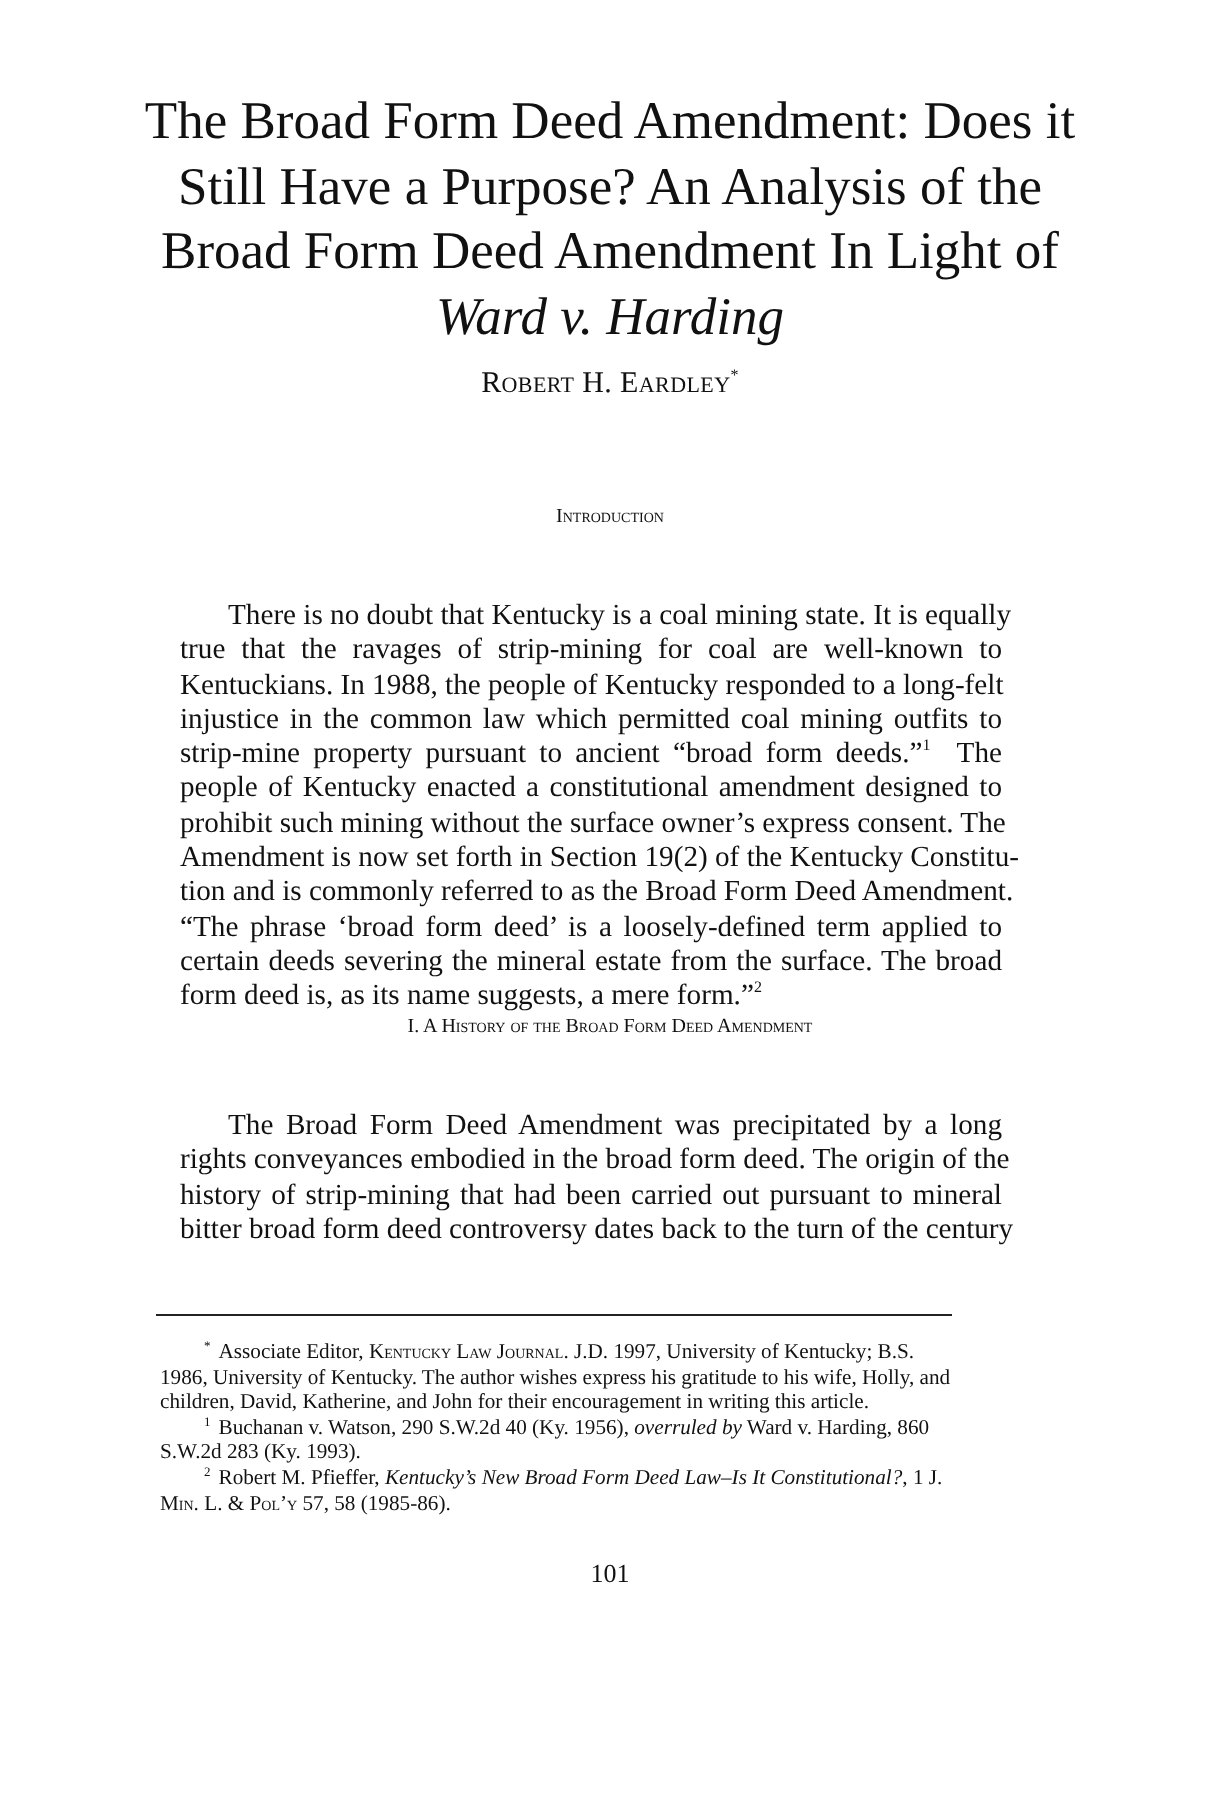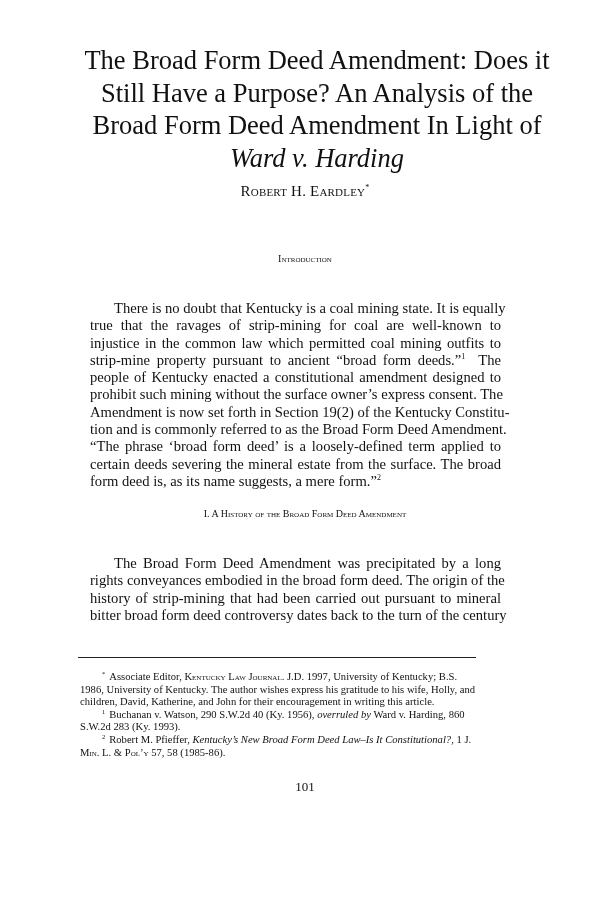--- a/index.html
+++ b/index.html
@@ -2,21 +2,21 @@
 <html><head>
   <meta charset="utf-8">
   <style>
     html, body { margin: 0; padding: 0; background: #ffffff; }
     body {
       width: 608px; height: 907px; position: relative; overflow: hidden;
       font-family: "Liberation Serif", "DejaVu Serif", serif; color: #111;
     }
     .page { position: absolute; left: 0; top: 0; width: 608px; height: 907px; }
     .title {
-      position: absolute; left: 82px; top: 44px; width: 470px;
+      position: absolute; left: 70px; top: 44px; width: 470px;
       text-align: center; font-size: 26.5px; line-height: 32.5px; margin: 0; font-weight: normal;
     }
     .title .tline { display: block; white-space: nowrap; }
     .title .case { font-style: italic; }
     .author {
       position: absolute; left: 70px; top: 183px; width: 470px; text-align: center;
       font-size: 15px; font-variant: small-caps; letter-spacing: 0.2px;
     }
     .author sup { font-size: 8px; }
     .heading {
@@ -66,20 +66,21 @@
 
   <div class="author">
     <span>Robert H. Eardley</span><sup>*</sup>
   </div>
 
   <h2 class="heading h-intro">Introduction</h2>
 
   <p class="para p1">
     <span class="l indent">There is no doubt that Kentucky is a coal mining state.  It is equally</span>
     <span class="l">true that the ravages of strip-mining for coal are well-known to</span>
+    <span class="l">Kentuckians.  In 1988, the people of Kentucky responded to a long-felt</span>
     <span class="l">injustice in the common law which permitted coal mining outfits to</span>
     <span class="l"><span>strip-mine property pursuant to ancient “broad form deeds.”</span><sup class="fn">1</sup>&nbsp; <span>The</span></span>
     <span class="l">people of Kentucky enacted a constitutional amendment designed to</span>
     <span class="l">prohibit such mining without the surface owner’s express consent.  The</span>
     <span class="l">Amendment is now set forth in Section 19(2) of the Kentucky Constitu-</span>
     <span class="l">tion and is commonly referred to as the Broad Form Deed Amendment.</span>
     <span class="l">“The phrase ‘broad form deed’ is a loosely-defined term applied to</span>
     <span class="l">certain deeds severing the mineral estate from the surface.  The broad</span>
     <span class="l last"><span>form deed is, as its name suggests, a mere form.”</span><sup class="fn">2</sup></span>
   </p>

